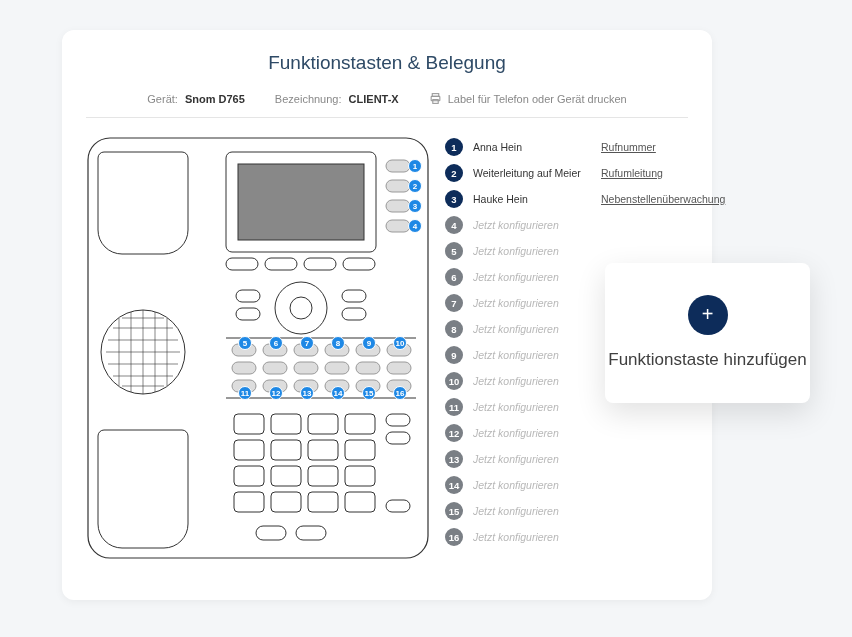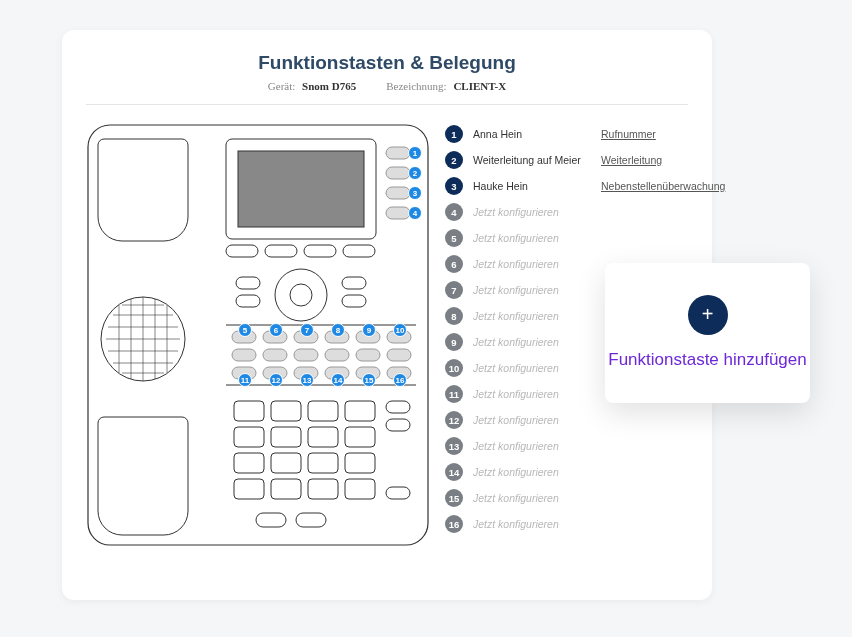--- a/index.html
+++ b/index.html
@@ -19,33 +19,32 @@
     height: 570px;
     background: #fff;
     border-radius: 12px;
     box-shadow: 0 2px 8px rgba(0,0,0,0.05);
     padding: 22px 24px 18px 24px;
   }
   .title {
     text-align: center;
     font-size: 19px;
     color: #2e4a66;
-    font-weight: 700;
-    margin-bottom: 6px;
+    font-weight: 400;
+    margin-bottom: 18px;
   }
   .info-row {
     display: flex;
     align-items: center;
     justify-content: center;
     gap: 30px;
     font-size: 11px;
     color: #555;
     padding-bottom: 12px;
     border-bottom: 1px solid #e5e5e5;
-    font-family: Liberation Serif, serif;
   }
   .info-row strong { font-weight: 700; color: #333; }
   .info-row .lbl { color: #888; margin-right: 4px; }
   .print-link {
     color: #888;
     display: flex;
     align-items: center;
     gap: 6px;
     cursor: pointer;
   }
@@ -111,21 +110,21 @@
     background: #0d2c5a;
     color: #fff;
     display: flex;
     align-items: center;
     justify-content: center;
     font-size: 20px;
     font-weight: 300;
   }
   .add-label {
     font-size: 17px;
-    color: #6d28d9;
+    color: #404040;
     text-align: center;
     line-height: 1.3;
     font-weight: 400;
   }
   
   .num-badge {
     position: absolute;
     width: 14px;
     height: 14px;
     border-radius: 50%;
@@ -146,20 +145,28 @@
   <h1 class="title">Funktionstasten &amp; Belegung</h1>
 
   <div class="info-row">
     <span>
       <span class="lbl">Gerät:</span>
       <strong>Snom D765</strong>
     </span>
     <span>
       <span class="lbl">Bezeichnung:</span>
       <strong>CLIENT-X</strong>
+    </span>
+    <span class="print-link">
+      <svg width="13" height="13" viewBox="0 0 24 24" fill="none" stroke="#999" stroke-width="2">
+        <rect x="6" y="3" width="12" height="5"></rect>
+          <rect x="4" y="8" width="16" height="8" rx="1"></rect>
+          <rect x="7" y="14" width="10" height="7"></rect>
+      </svg>
+      <span>Label für Telefon oder Gerät drucken</span>
     </span>
   </div>
 
   <div class="content">
     <div class="phone-col">
       <svg class="phone-svg" viewBox="0 0 345 430">
 
         <rect x="2" y="8" width="340" height="420" rx="22" fill="#fff" stroke="#333" stroke-width="1.2"></rect>
 
         <path d="M18 22 h78 a6 6 0 0 1 6 6 v72 a24 24 0 0 1 -24 24 h-42 a24 24 0 0 1 -24 -24 v-72 a6 6 0 0 1 6 -6 z" fill="#fff" stroke="#333"></path>
@@ -274,21 +281,21 @@
 
     <div class="list-col" id="key-list">
     <div class="key-row">
           <div class="badge">1</div>
           <div class="key-label">Anna Hein</div>
           <div class="key-type">Rufnummer</div>
         </div>
         <div class="key-row">
           <div class="badge">2</div>
           <div class="key-label">Weiterleitung auf Meier</div>
-          <div class="key-type">Weiterleitung</div>
+          <div class="key-type">Rufumleitung</div>
         </div>
         <div class="key-row">
           <div class="badge">3</div>
           <div class="key-label">Hauke Hein</div>
           <div class="key-type">Nebenstellenüberwachung</div>
         </div>
         <div class="key-row">
           <div class="badge grey">4</div>
           <div class="key-label placeholder">Jetzt konfigurieren</div>
           <div class="key-type"></div>

